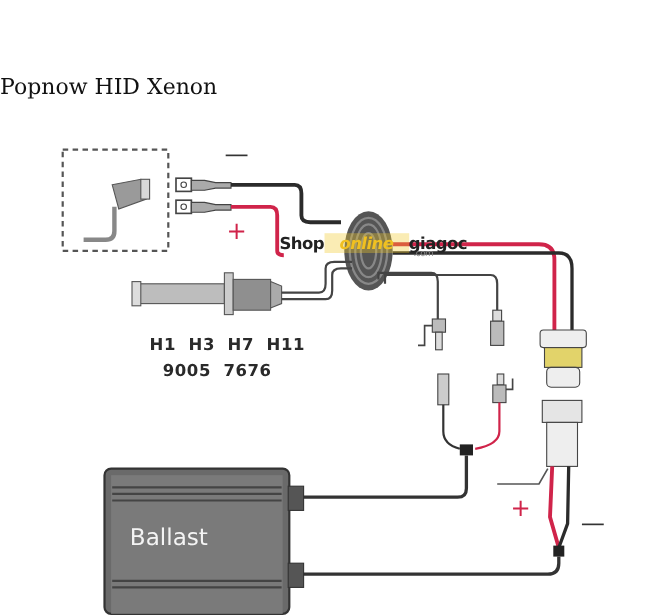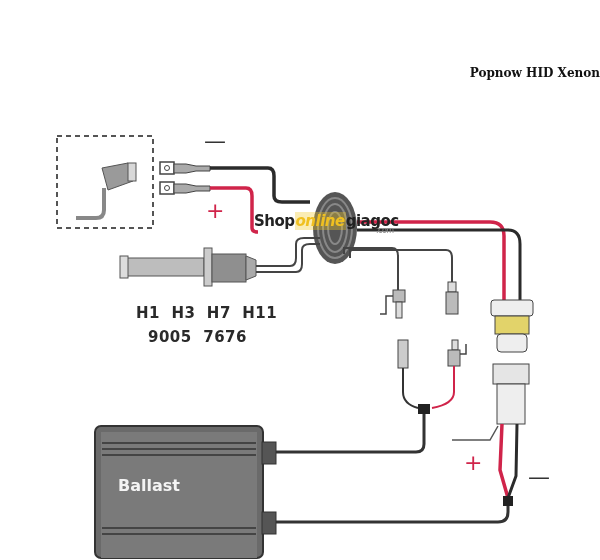--- a/index.html
+++ b/index.html
@@ -1,38 +1,38 @@
 <!DOCTYPE html>
 <html><head>
   <meta charset="utf-8">
   <style>
     html, body { margin: 0; padding: 0; background: #ffffff; }
     body { width: 600px; height: 560px; position: relative; overflow: hidden; }
     .title {
-      position: absolute; left: 0; top: 66px; width: 600px; text-align: right;
-      font-family: "DejaVu Serif", serif; font-weight: bold; font-size: 12px; color: #111;
+      position: absolute; left: 0; top: 66px; width: 600px; text-align: left;
+      font-family: "DejaVu Serif", serif; font-weight: normal; font-size: 20px; color: #111;
     }
     svg { position: absolute; left: 0; top: 0; }
     .bulb-label {
       position: absolute; font-family: "DejaVu Sans", sans-serif; font-weight: bold;
       font-size: 15px; color: #2a2a2a; letter-spacing: 0.5px; white-space: pre;
     }
     .ballast-text {
       position: absolute; left: 118px; top: 476px;
-      font-family: "DejaVu Sans", sans-serif; font-weight: bold; font-size: 16px; color: #f4f4f4;
+      font-family: "DejaVu Sans", sans-serif; font-weight: normal; font-size: 21px; color: #f4f4f4;
     }
     .sign {
       position: absolute; font-family: "DejaVu Sans", sans-serif; font-size: 22px; line-height: 1;
     }
     .watermark {
       position: absolute; left: 254px; top: 212px;
       font-family: "DejaVu Sans", sans-serif; font-weight: bold; font-size: 15px; letter-spacing: -0.5px;
     }
     .wm-shop, .wm-giagoc { color: #222; margin-top: 16px; }
-    .wm-online { color: #f0c020; font-style: italic; background: rgba(240,200,40,0.35); padding: 0 1px; }
+    .wm-online { color: #f0c020; font-style: italic; background: rgba(240,200,40,0.35); padding: 0 14px; }
     .wm-com { position: absolute; left: 122px; top: 14px; font-size: 8px; color: #888; font-weight: normal; }
   </style>
 </head>
 <body>
 
 <div class="title">Popnow HID Xenon</div>
 
 <svg width="600" height="560" viewBox="0 0 600 560">
 
   <g>

